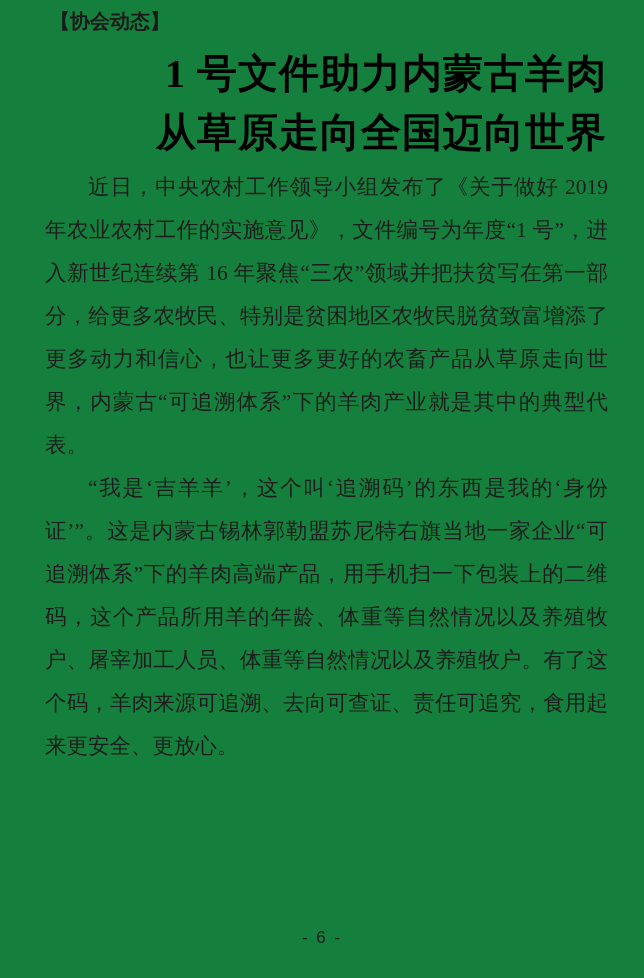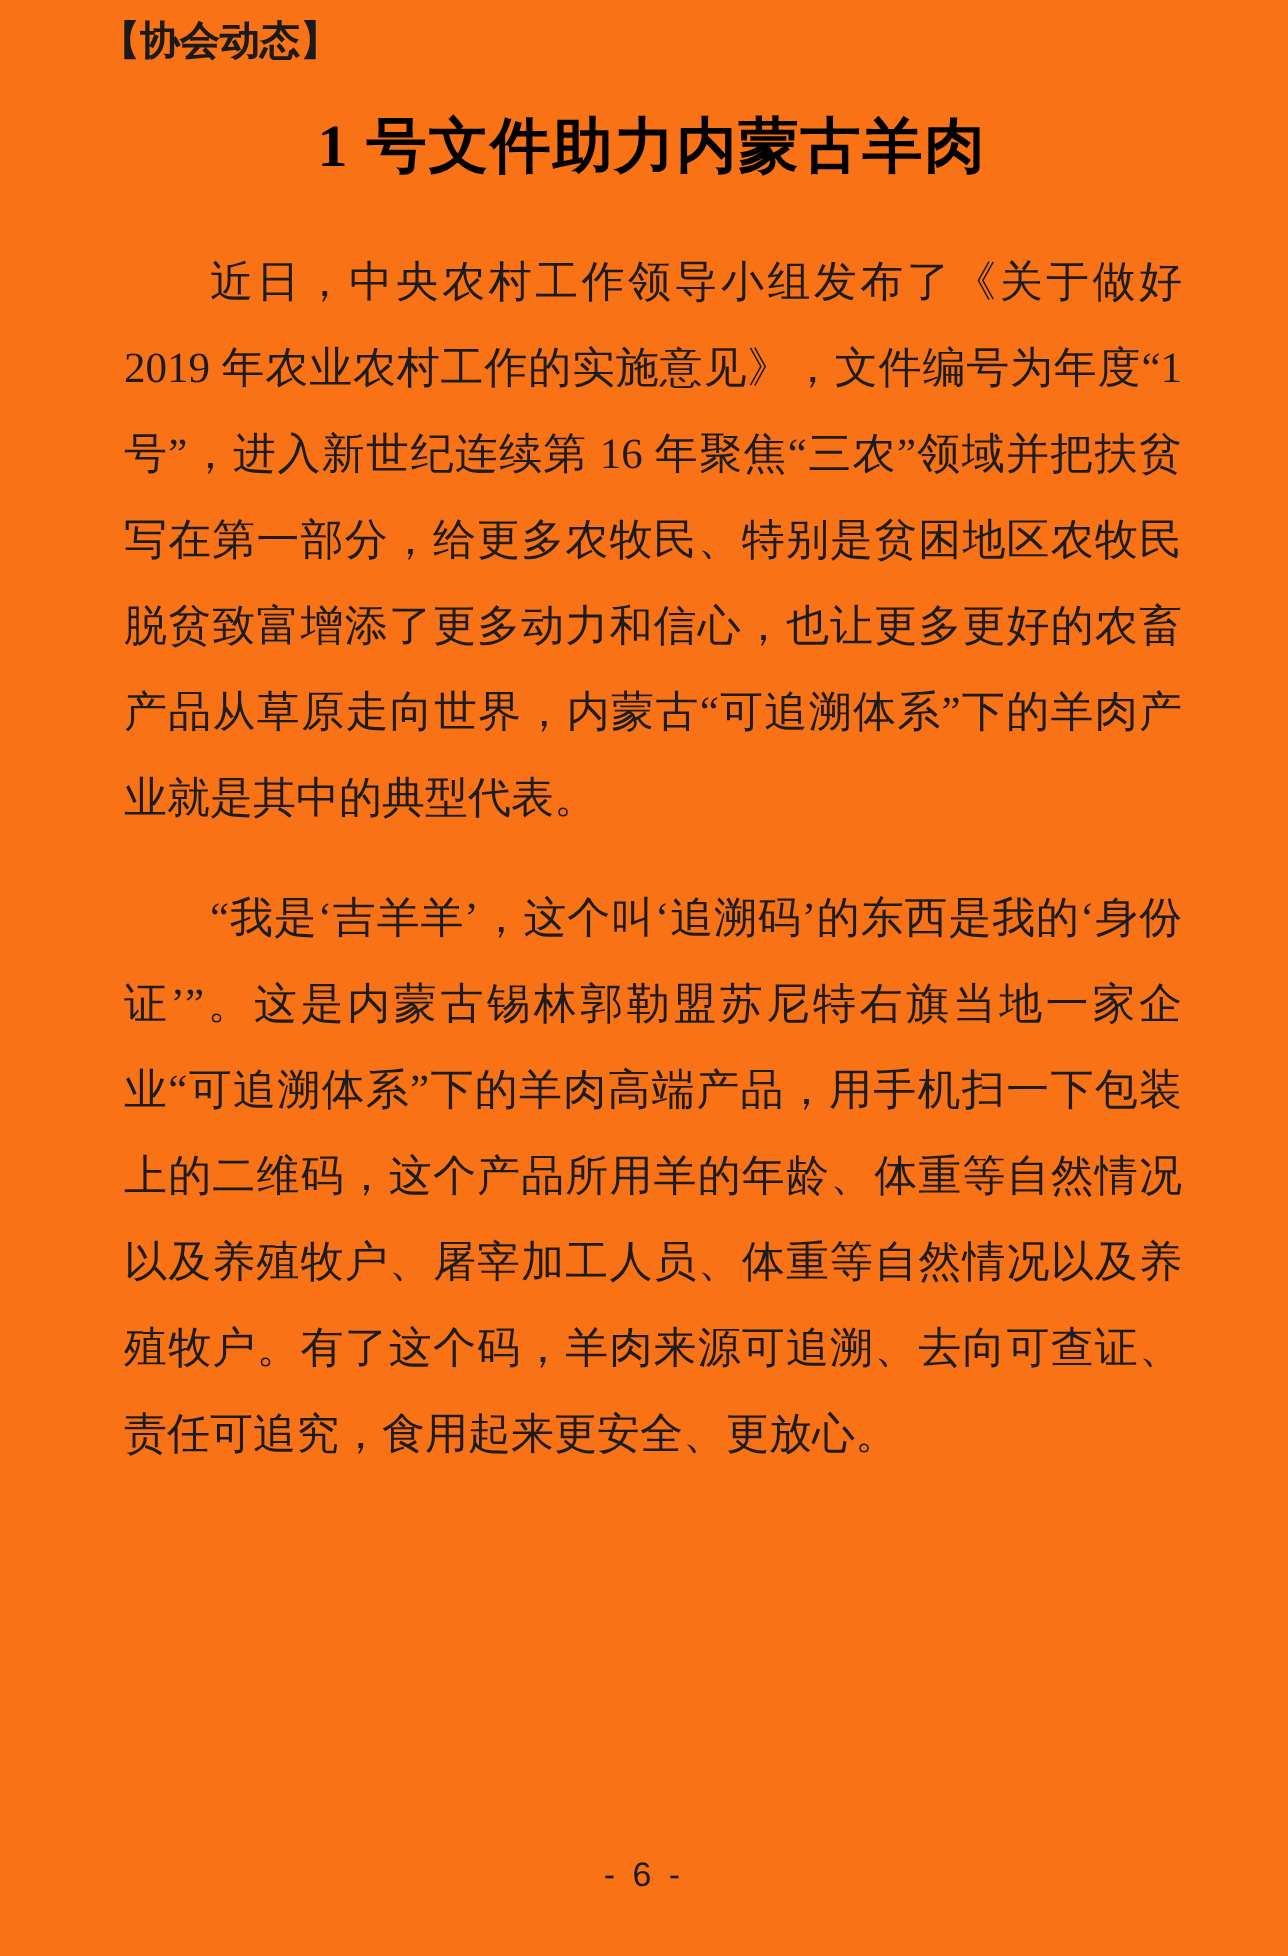--- a/index.html
+++ b/index.html
@@ -4,56 +4,56 @@
 <style>
   html, body {
     margin: 0;
     padding: 0;
     background: #ffffff;
   }
   .page {
     position: relative;
     width: 644px;
     height: 978px;
-    background: #f97316;
+    background: #15803d;
     color: #121212;
     overflow: hidden;
     font-family: "Liberation Serif", "DejaVu Serif", serif;
   }
   .section-tag {
     margin: 8px 0 0 50px;
     font-family: "Liberation Sans", "DejaVu Sans", sans-serif;
     font-weight: bold;
     font-size: 20px;
     line-height: 26px;
     color: #1a1a1a;
   }
   .doc-title {
     margin-top: 10px;
     width: 562px;
     margin-left: 45px;
-    text-align: center;
+    text-align: right;
     font-weight: bold;
-    font-size: 30px;
+    font-size: 40px;
     line-height: 59px;
     color: #000000;
     letter-spacing: 1px;
   }
   .body-text {
     margin-top: 4px;
     margin-left: 45px;
     width: 563px;
     font-size: 21.5px;
     line-height: 43px;
     text-align: justify;
     text-justify: inter-ideograph;
     color: #1c1c1c;
   }
   .body-text p {
-    margin: 17px;
+    margin: 0;
     text-indent: 2em;
   }
   .page-number {
     position: absolute;
     top: 928px;
     left: 0;
     width: 100%;
     text-align: center;
     font-family: "Liberation Sans", "DejaVu Sans", sans-serif;
     font-size: 17px;
@@ -63,20 +63,21 @@
 </style>
 </head>
 <body>
 
 <div class="page">
 
   <div class="section-tag">【协会动态】</div>
 
   <div class="doc-title">
     <div>1 号文件助力内蒙古羊肉</div>
+    <div>从草原走向全国迈向世界</div>
   </div>
 
   <div class="body-text">
     <p>近日，中央农村工作领导小组发布了《关于做好 2019 年农业农村工作的实施意见》，文件编号为年度“1 号”，进入新世纪连续第 16 年聚焦“三农”领域并把扶贫写在第一部分，给更多农牧民、特别是贫困地区农牧民脱贫致富增添了更多动力和信心，也让更多更好的农畜产品从草原走向世界，内蒙古“可追溯体系”下的羊肉产业就是其中的典型代表。</p>
     <p>“我是‘吉羊羊’，这个叫‘追溯码’的东西是我的‘身份证’”。这是内蒙古锡林郭勒盟苏尼特右旗当地一家企业“可追溯体系”下的羊肉高端产品，用手机扫一下包装上的二维码，这个产品所用羊的年龄、体重等自然情况以及养殖牧户、屠宰加工人员、体重等自然情况以及养殖牧户。有了这个码，羊肉来源可追溯、去向可查证、责任可追究，食用起来更安全、更放心。</p>
   </div>
 
   <div class="page-number">- 6 -</div>
 
 </div>

